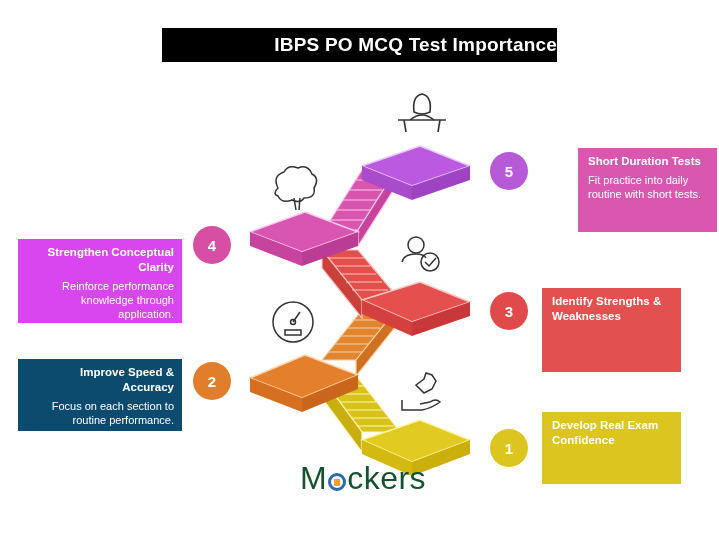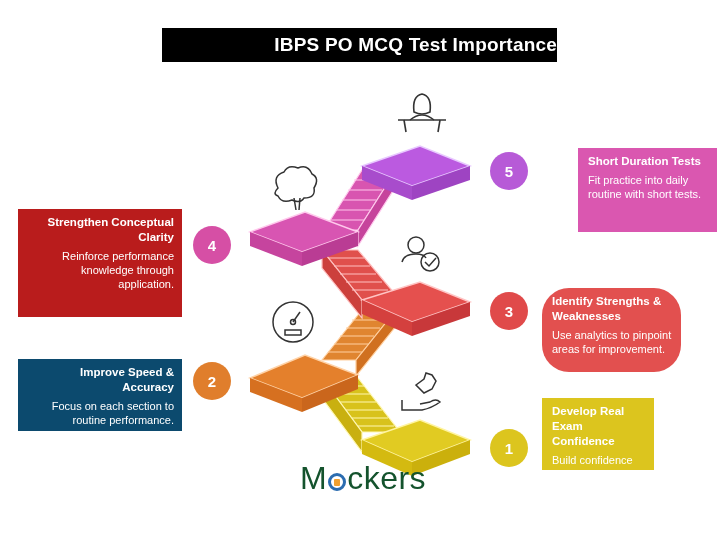--- a/index.html
+++ b/index.html
@@ -140,30 +140,28 @@
     <span>2</span>
   </div>
 <div class="circle" style="left:490px;top:429px;background:#DCC51E;">
     <span>1</span>
   </div>
 
 <div class="card" style="left:542px;top:148px;width:139px;height:84px;background:#DA57B0;margin-left:36px;">
   <div class="ct">Short Duration Tests</div>
   <div class="cd">Fit practice into daily routine with short tests.</div>
 </div>
-<div class="card left" style="left:18px;top:209px;width:164px;height:108px;background:#b91c1c;">
+<div class="card left" style="left:18px;top:239px;width:164px;height:84px;background:#d946ef;">
   <div class="ct">Strengthen Conceptual Clarity</div>
   <div class="cd">Reinforce performance knowledge through application.</div>
 </div>
-<div class="card" style="left:542px;top:288px;width:139px;height:84px;background:#E2504F;border-radius:27px;">
+<div class="card" style="left:542px;top:288px;width:139px;height:84px;background:#E2504F;">
   <div class="ct">Identify Strengths &amp; Weaknesses</div>
-  <div class="cd">Use analytics to pinpoint areas for improvement.</div>
 </div>
 <div class="card left" style="left:18px;top:359px;width:164px;height:72px;background:#0c4a6e;">
   <div class="ct">Improve Speed &amp; Accuracy</div>
   <div class="cd">Focus on each section to routine performance.</div>
 </div>
-<div class="card" style="left:542px;top:398px;width:112px;height:72px;background:#DCC51E;">
+<div class="card" style="left:542px;top:412px;width:139px;height:72px;background:#DCC51E;">
   <div class="ct">Develop Real Exam Confidence</div>
-  <div class="cd">Build confidence by mastering small tests.</div>
 </div>
 
 <div class="logo"><span>M</span><span class="o"></span><span>ckers</span></div>
 
 </body></html>

